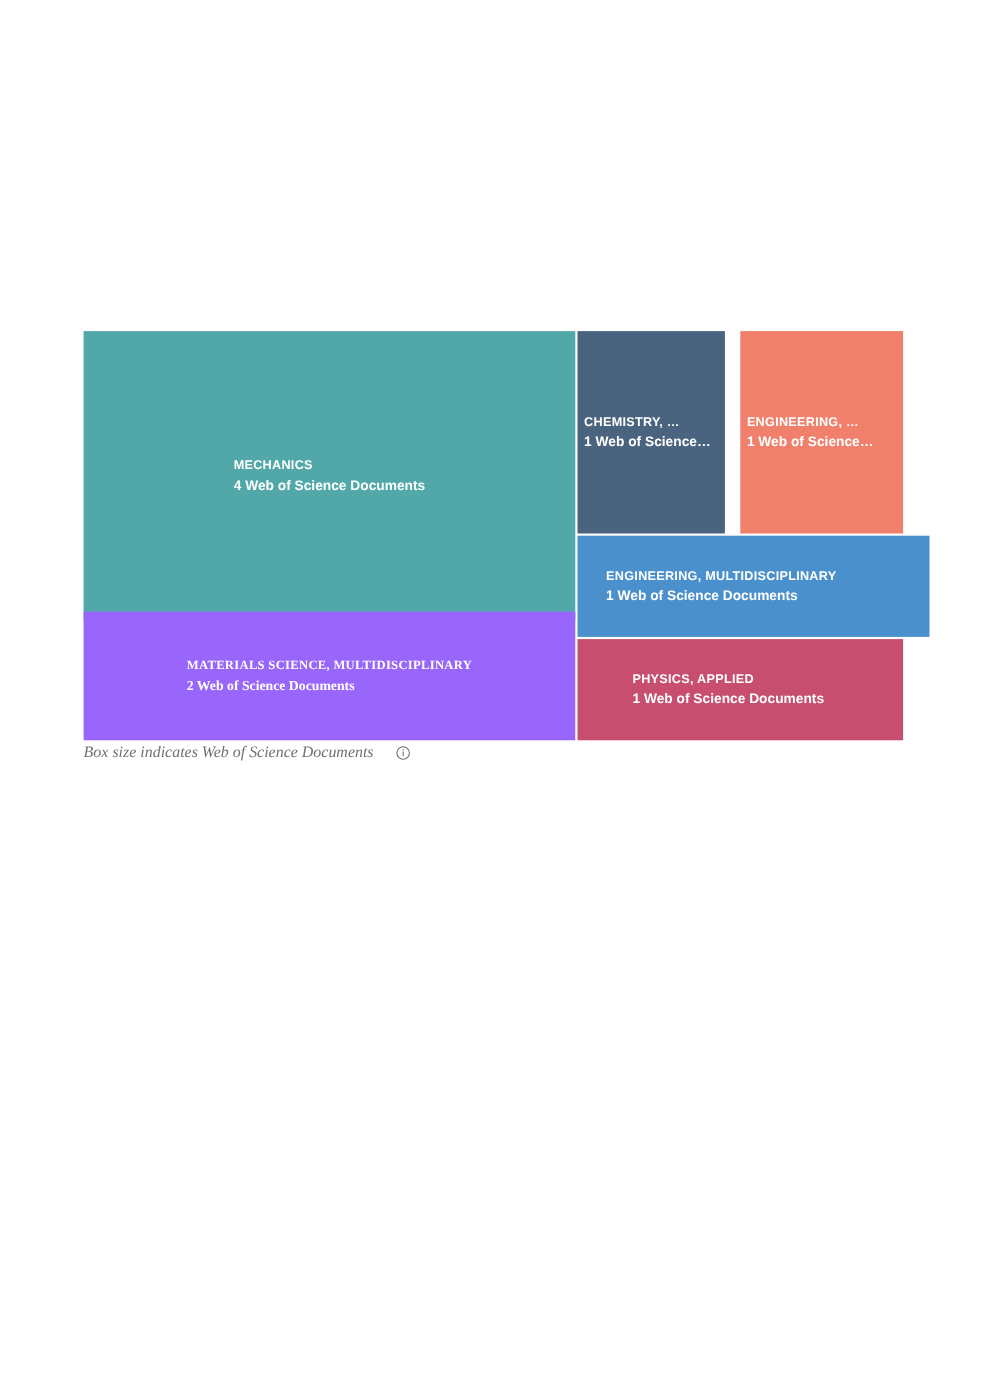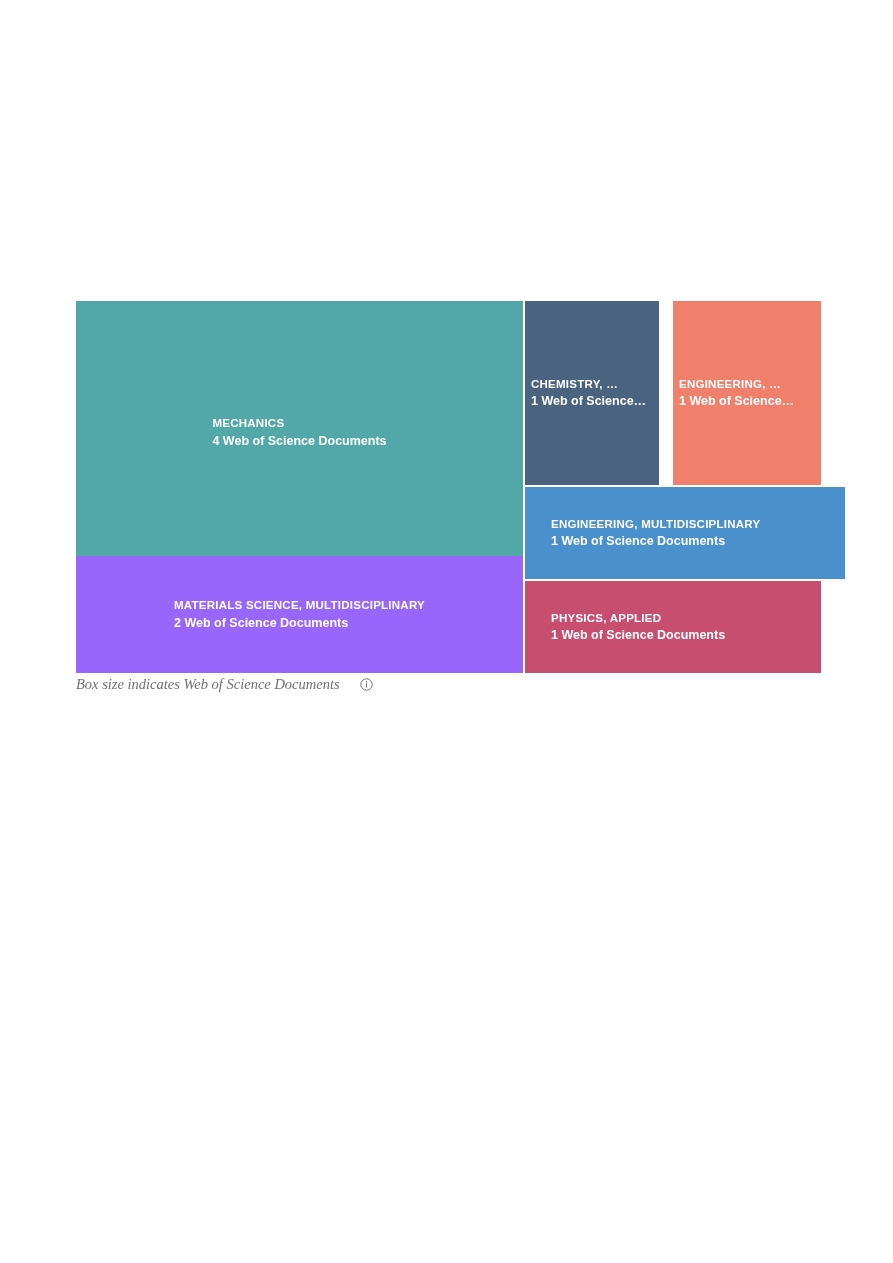--- a/index.html
+++ b/index.html
@@ -81,21 +81,21 @@
   #cell-mechanics {
     left: 0px;  top: 0px;   width: 447px; height: 263px;
     align-items: center;
   }
   #cell-mechanics .tm-label-wrap { width: auto; }
 
   #cell-materials {
     left: 0px;  top: 255px; width: 447px; height: 117px;
     align-items: center;
   }
-  #cell-materials .tm-label-wrap { width: auto; }
+  #cell-materials .tm-label-wrap { width: auto; font-family: Liberation Serif, serif; }
 
   
   #cell-chemistry {
     left: 449px; top: 0px; width: 134px; height: 184px;
   }
   #cell-engineering-trunc {
     left: 597px; top: 0px; width: 148px; height: 184px;
   }
 
   
@@ -103,21 +103,21 @@
     left: 449px; top: 186px; width: 320px; height: 92px;
     align-items: flex-start;
   }
   #cell-engineering-multi .tm-label-wrap { padding-left: 26px; }
 
   
   #cell-physics {
     left: 449px; top: 280px; width: 296px; height: 92px;
     align-items: flex-start;
   }
-  #cell-physics .tm-label-wrap { padding-left: 26px; }
+  #cell-physics .tm-label-wrap { padding-left: 50px; }
 
   
   #caption {
     position: absolute;
     left: 76px;
     top: 677px;
     display: flex;
     align-items: center;
     gap: 20px;
     color: #707070;

